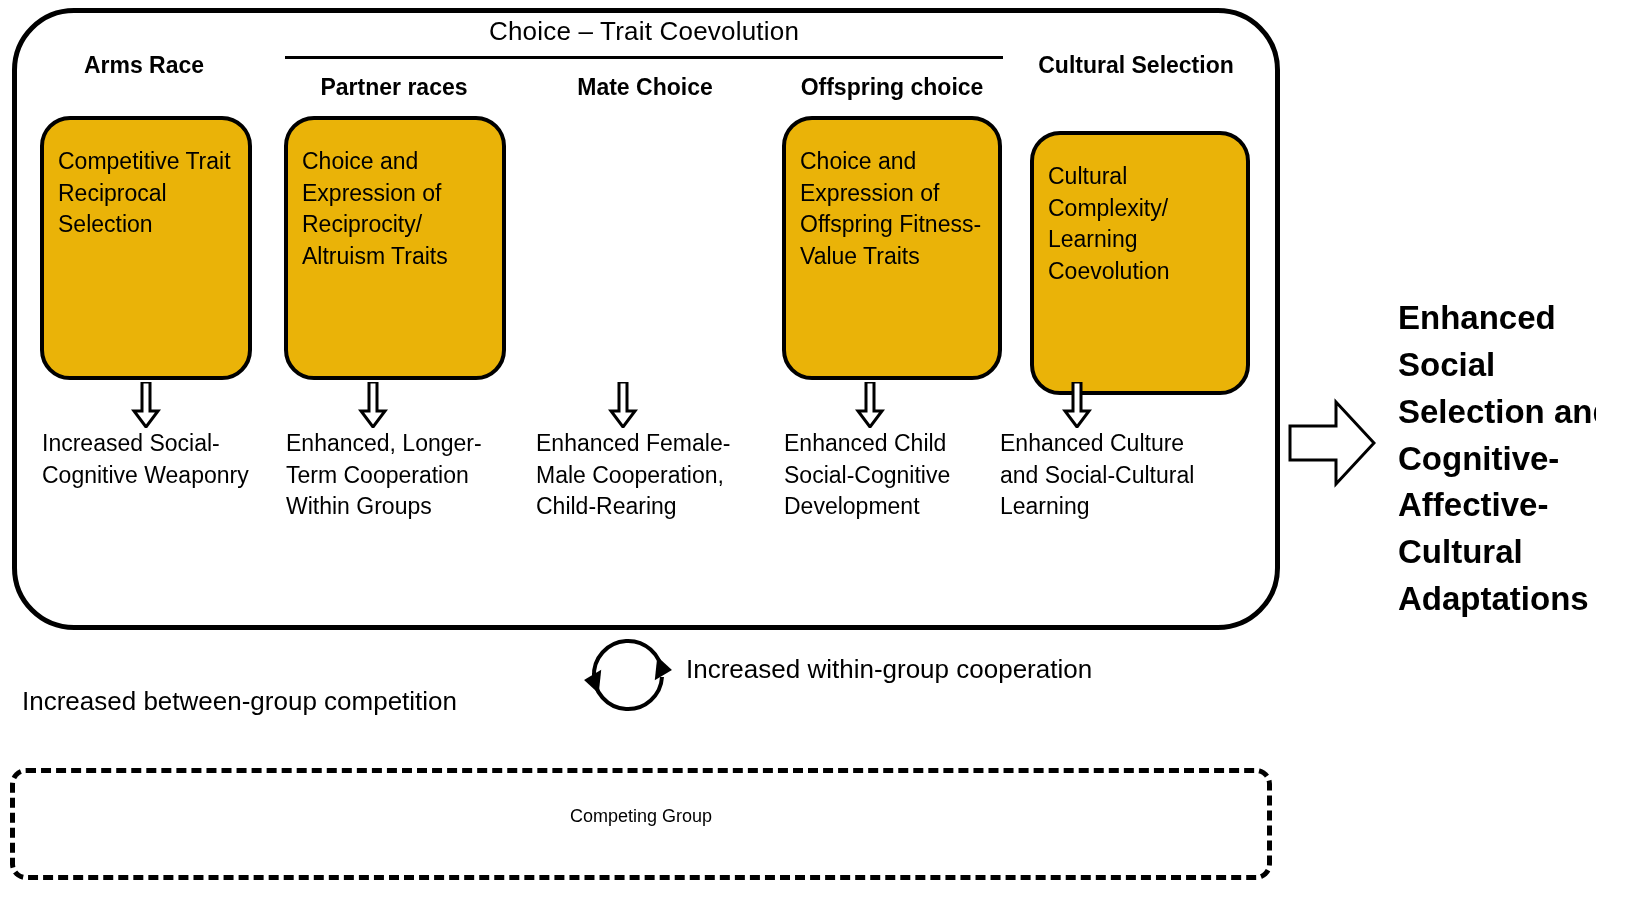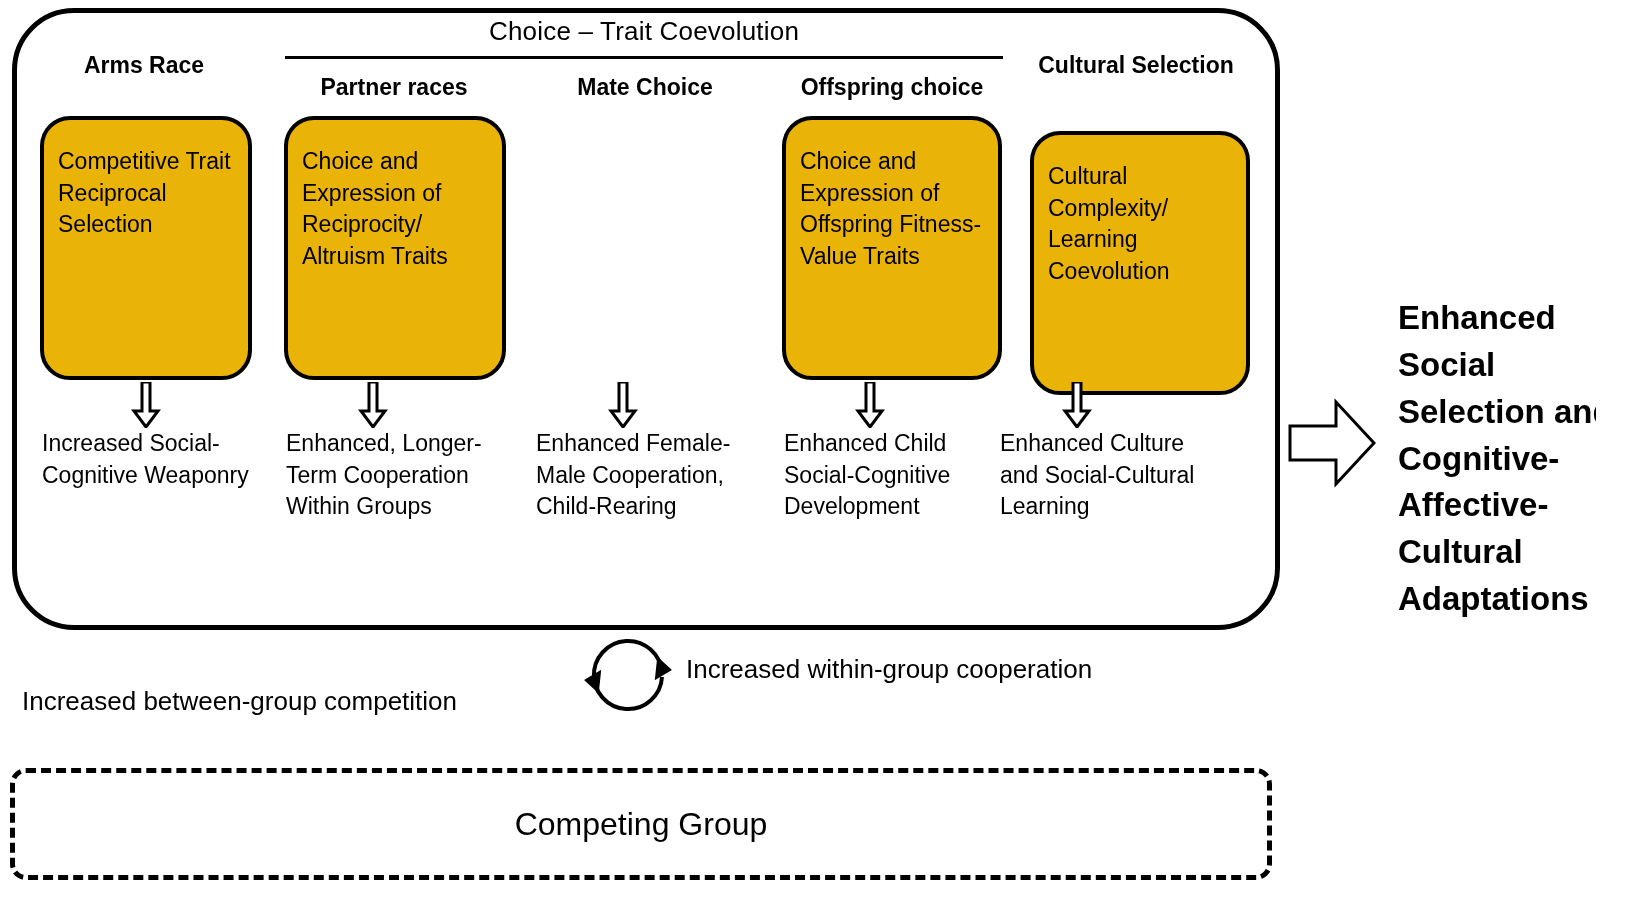--- a/index.html
+++ b/index.html
@@ -157,21 +157,21 @@
     border: 5px dashed #000;
     border-radius: 16px;
     box-sizing: border-box;
   }
   .dashed-label {
     position: absolute;
     left: 10px;
     top: 806px;
     width: 1262px;
     text-align: center;
-    font-size: 32px;
+    font-size: 18px;
     color: #000;
   }
 </style>
 </head>
 <body>
 
 <div id="canvas">
 
   <div class="outer-frame"></div>
 

